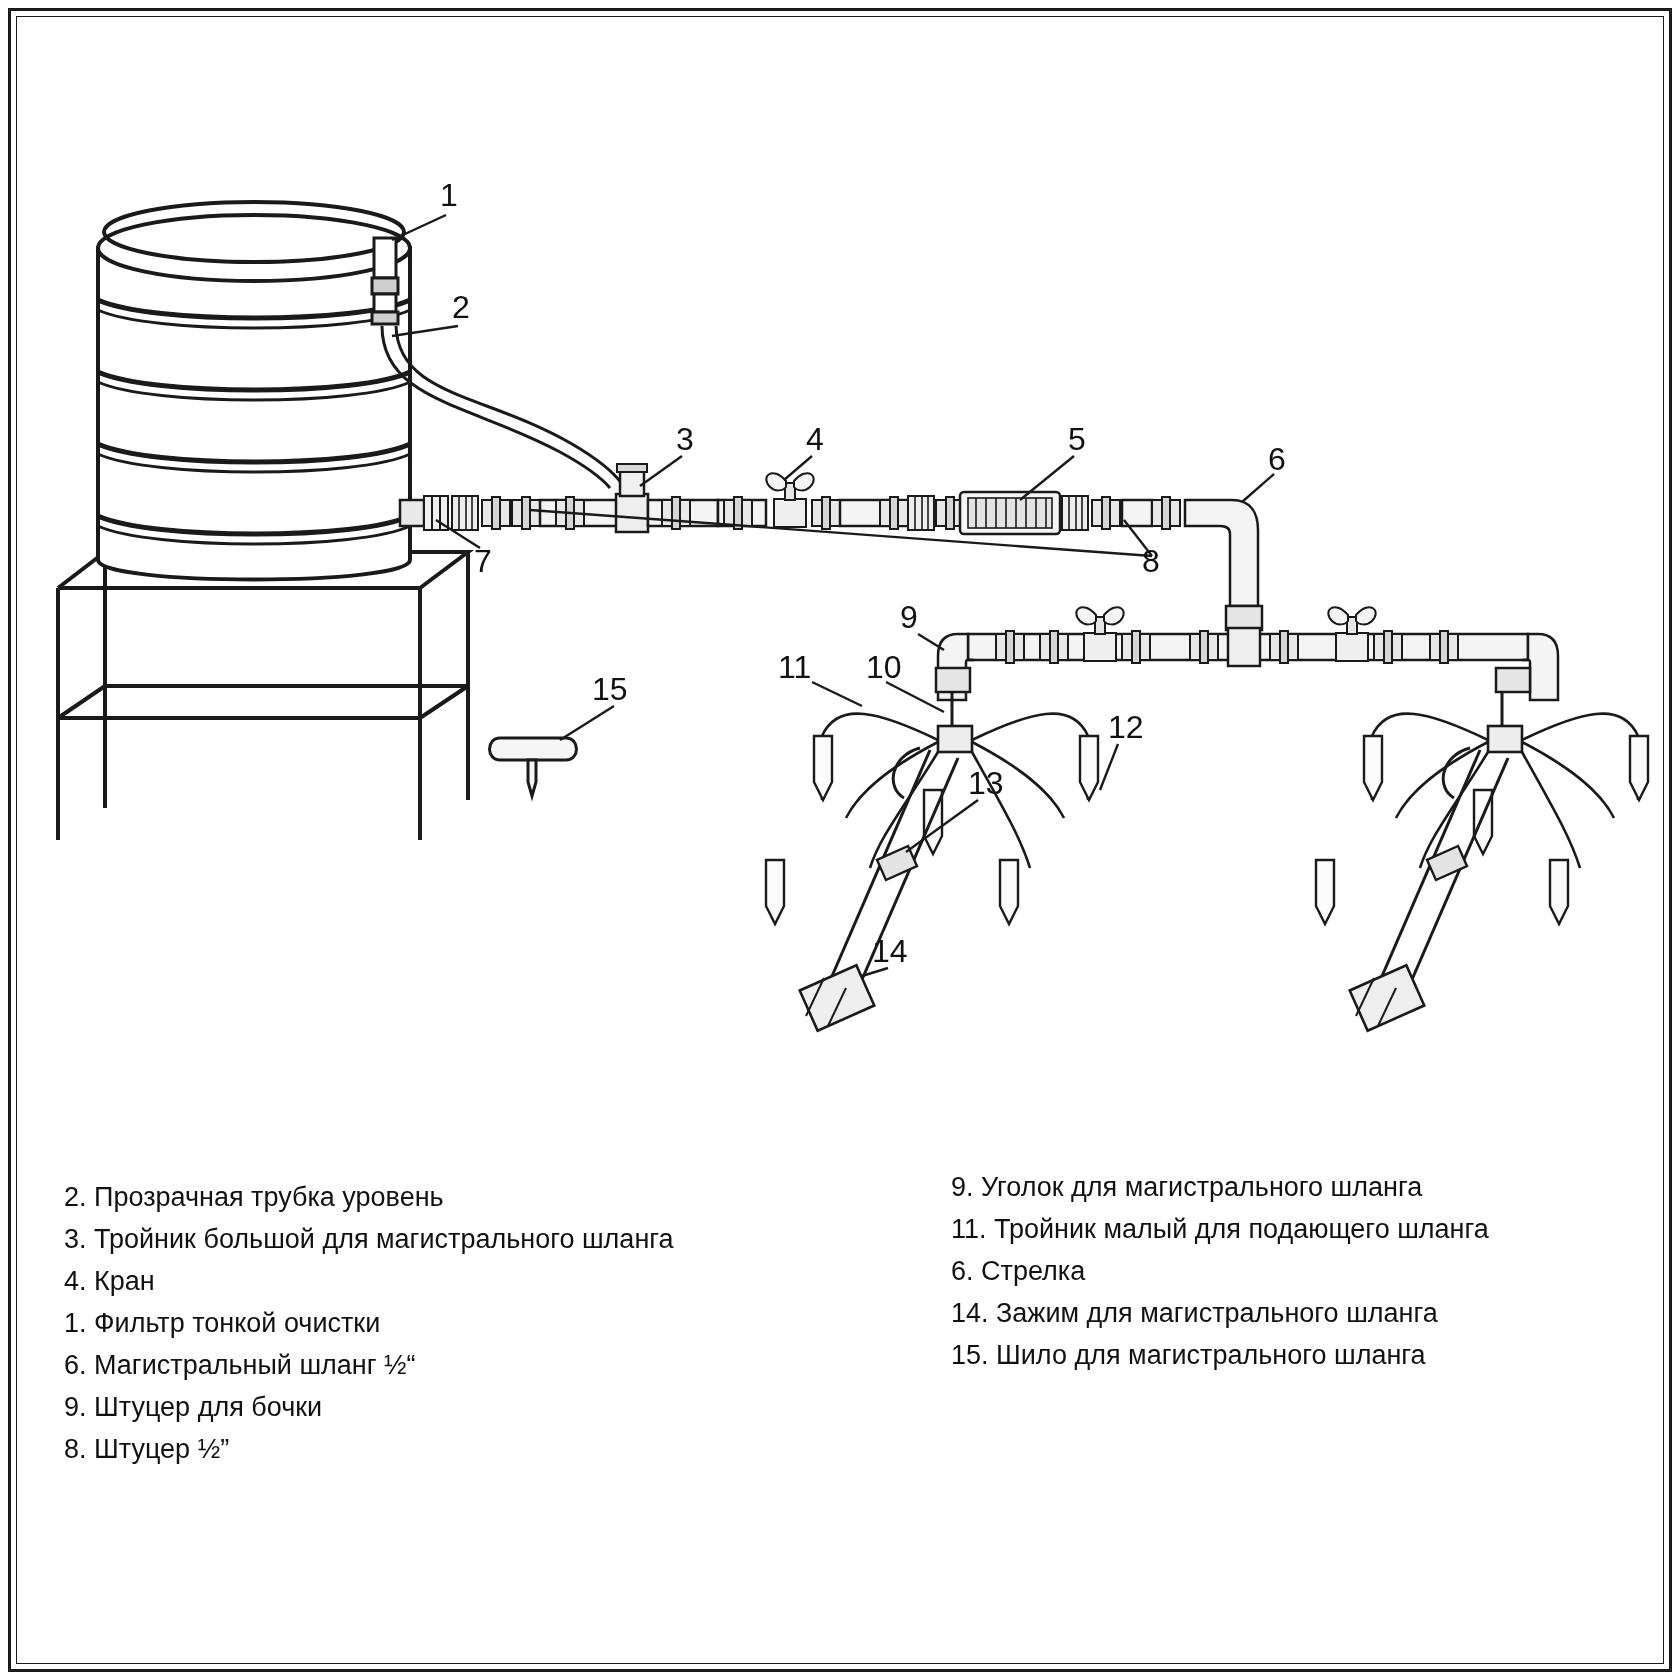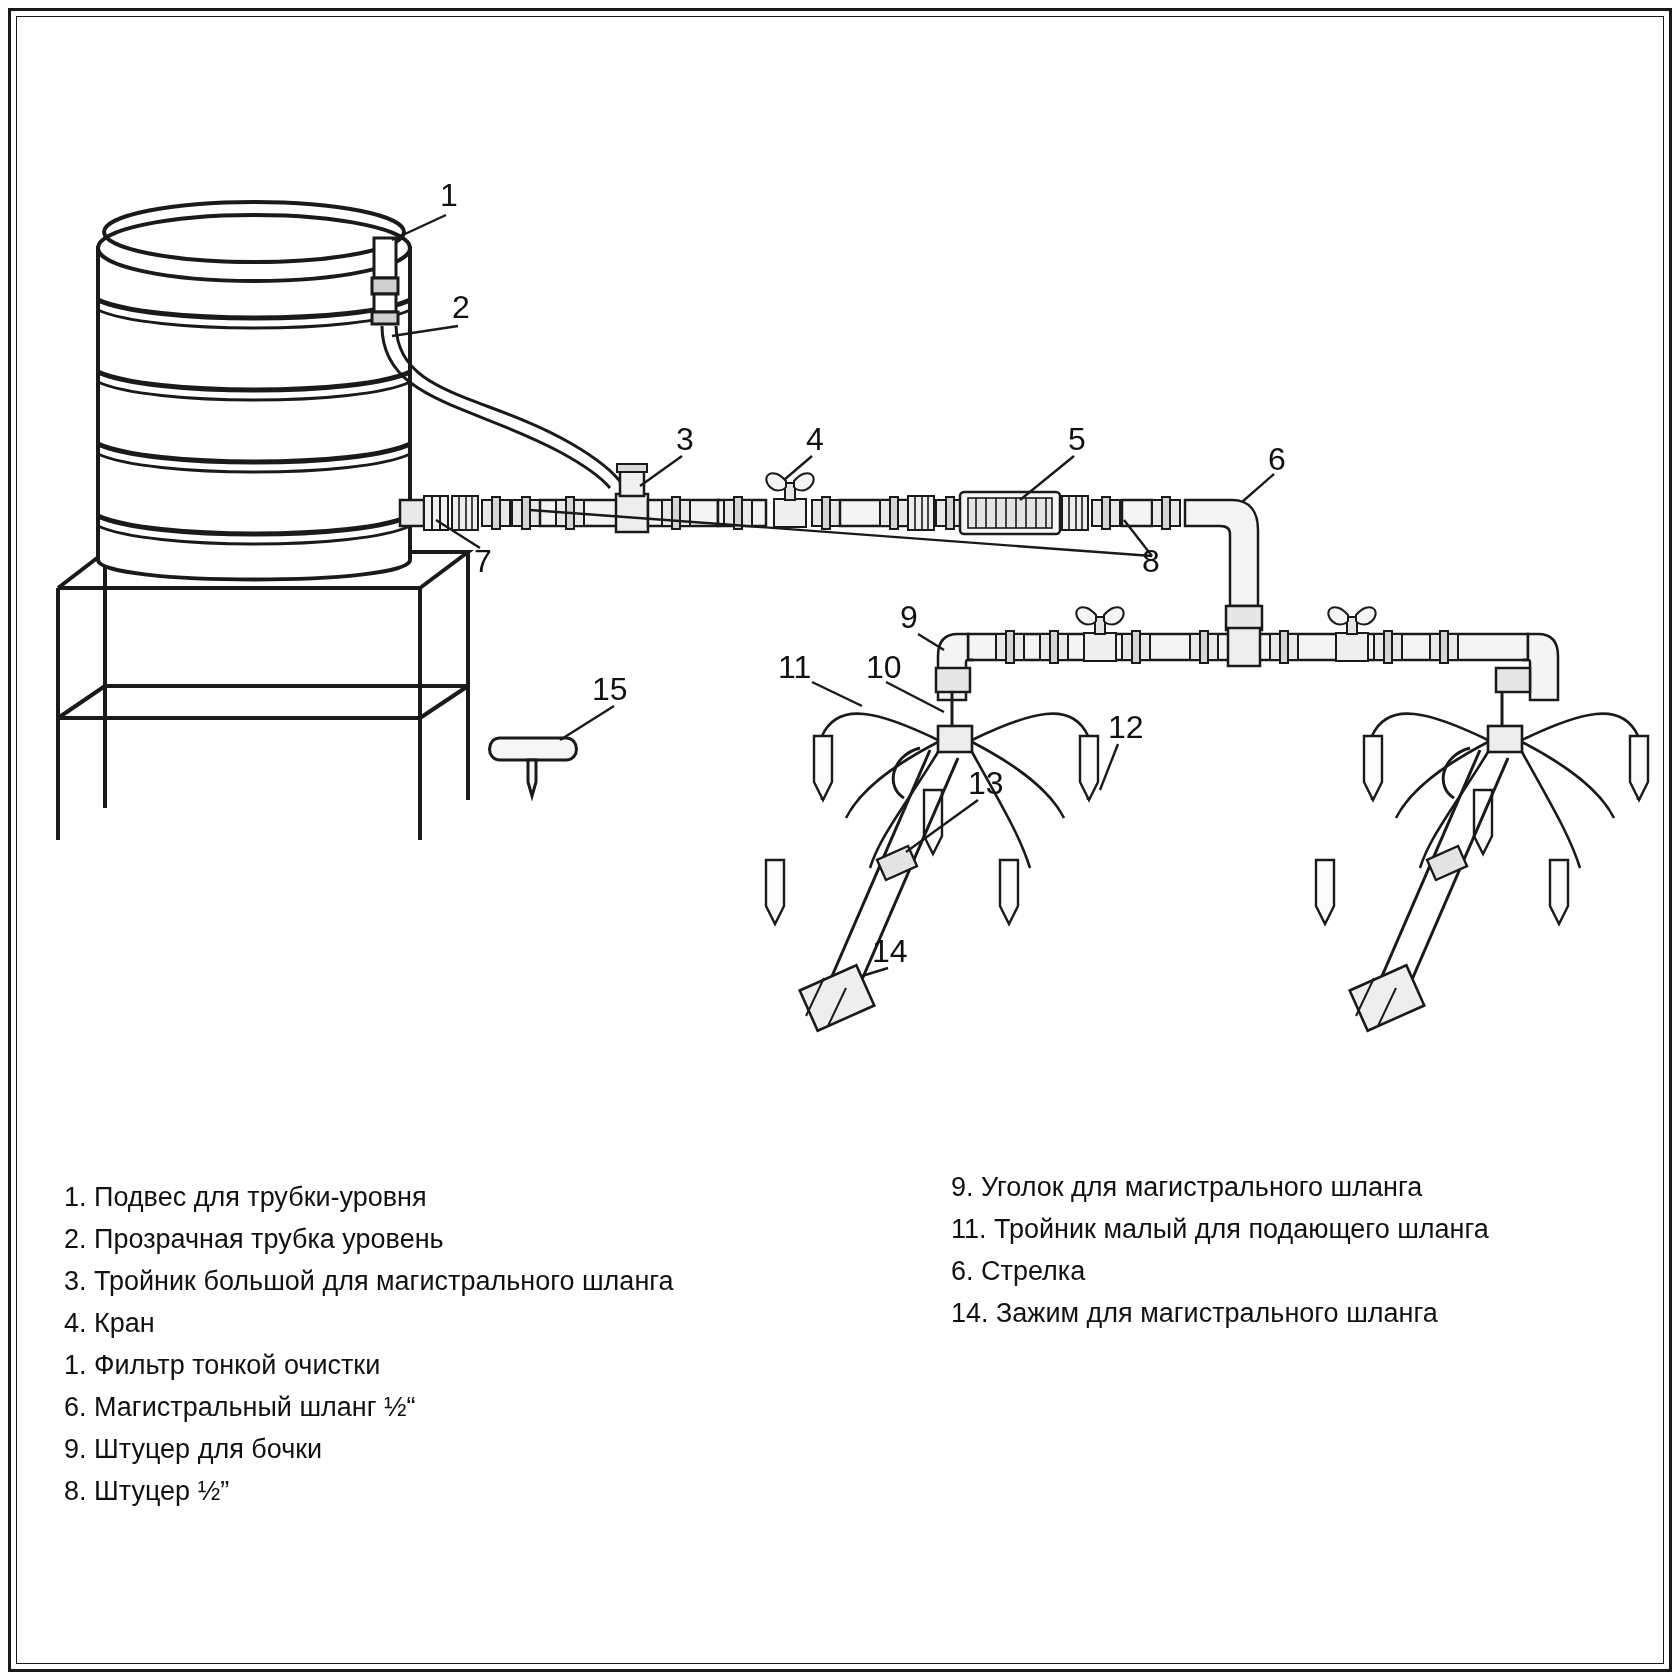--- a/index.html
+++ b/index.html
@@ -267,30 +267,30 @@
       <text x="866" y="678" font-size="32" fill="#111">10</text>
       <text x="778" y="678" font-size="32" fill="#111">11</text>
       <text x="1108" y="738" font-size="32" fill="#111">12</text>
       <text x="968" y="794" font-size="32" fill="#111">13</text>
       <text x="872" y="962" font-size="32" fill="#111">14</text>
       <text x="592" y="700" font-size="32" fill="#111">15</text>
     </g>
   </svg>
 
   <div class="legend legend-left">
-    <span class="legend-item">1. Подвес для трубки-уровня</span>
     <span class="legend-item">2. Прозрачная трубка уровень</span>
     <span class="legend-item">3. Тройник большой для магистрального шланга</span>
     <span class="legend-item">4. Кран</span>
     <span class="legend-item">1. Фильтр тонкой очистки</span>
     <span class="legend-item">6. Магистральный шланг ½“</span>
     <span class="legend-item">9. Штуцер для бочки</span>
     <span class="legend-item">8. Штуцер ½”</span>
   </div>
 
   <div class="legend legend-right">
     <span class="legend-item">9. Уголок для магистрального шланга</span>
     <span class="legend-item">11. Тройник малый для подающего шланга</span>
     <span class="legend-item">6. Стрелка</span>
     <span class="legend-item">14. Зажим для магистрального шланга</span>
+    <span class="legend-item">15. Шило для магистрального шланга</span>
   </div>
 
 </div>
 
 </body></html>

